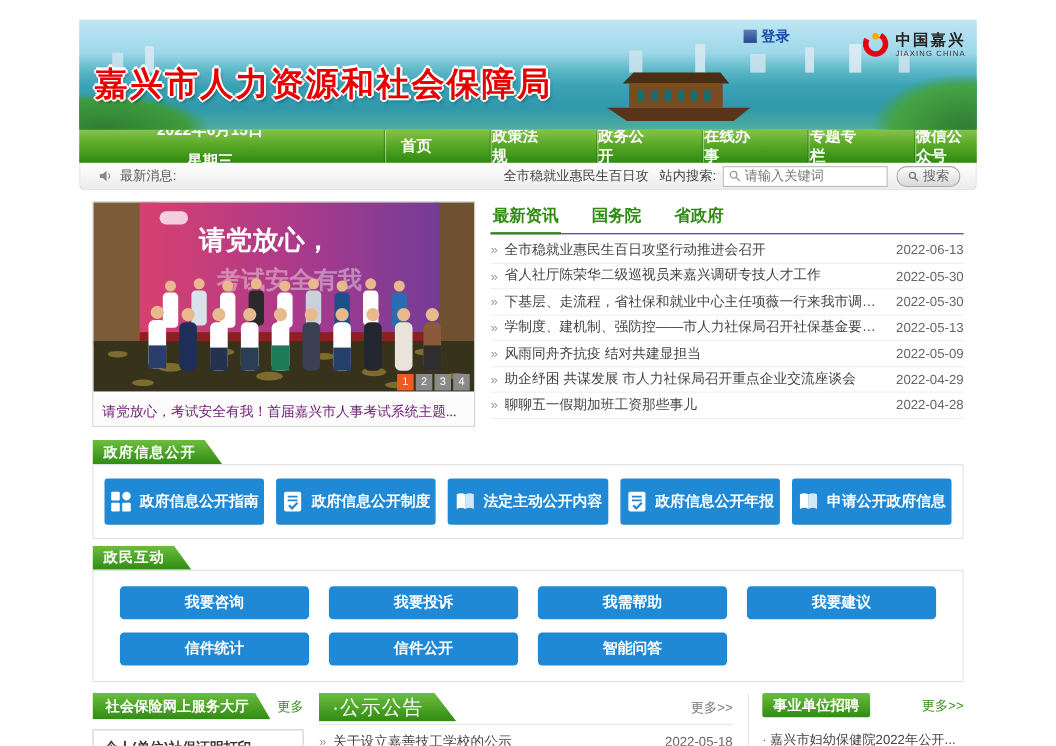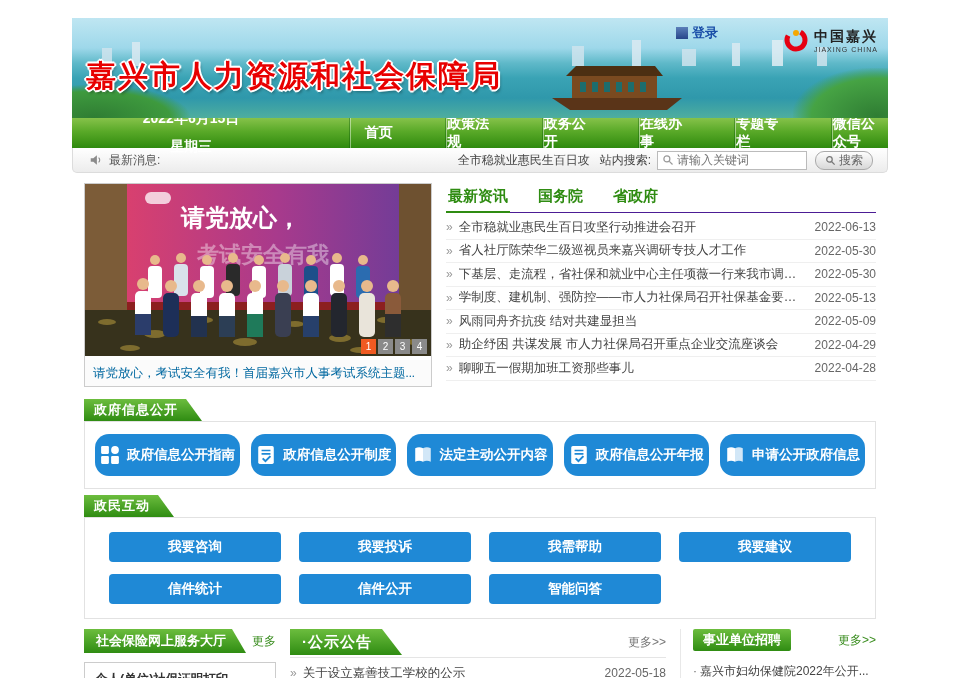--- a/index.html
+++ b/index.html
@@ -64,21 +64,21 @@
 
   
   .main-row { display:flex; gap:14px; padding:10px 12px 6px 12px; }
   .carousel { width:348px; border:1px solid #ccc; background:#fff; position:relative; }
   .carousel-photo { position:relative; width:346px; height:172px; }
   .carousel-pages { position:absolute; right:4px; bottom:32px; display:flex; gap:2px; }
   .page-box { width:15px; height:15px; line-height:15px; text-align:center; font-size:10px;
     color:#fff; background:#8a8a8a; cursor:pointer; }
   .page-box.active { background:#f05a22; }
   .carousel-caption { height:26px; line-height:26px; padding-left:8px; font-size:12.5px;
-    color:#0369a1; background:#fbfbfb; white-space:nowrap; overflow:hidden;font-family:Liberation Serif, serif; }
+    color:#701a75; background:#fbfbfb; white-space:nowrap; overflow:hidden;font-family:Liberation Serif, serif; }
 
   .news-panel { flex:1; min-width:0; }
   .news-tabs { display:flex; gap:26px; border-bottom:1px solid #4c1d95; height:30px; }
   .news-tab { font-size:15px; font-weight:bold; color:#2f8c12; cursor:pointer; position:relative;
     padding:4px 2px; }
   .news-tab.active::after { content:""; position:absolute; left:0; right:0; bottom:-1px;
     height:2px; background:#2f8c12; }
   .news-list { list-style:none; margin-top:3px; }
   .news-row { display:flex; align-items:center; height:23.5px; font-size:12.5px; color:#444;
     border-bottom:1px solid #efefef; cursor:pointer; }
@@ -88,21 +88,21 @@
 
   
   .section { margin:6px 12px 0 12px; }
   .ribbon { display:inline-block; height:22px; line-height:22px; padding:0 24px 0 10px;
     color:#fff; font-size:13px; font-weight:bold; letter-spacing:1px;
     background:linear-gradient(180deg,#6cbd3e,#2f8c12);
     clip-path:polygon(0 0, calc(100% - 16px) 0, 100% 100%, 0 100%); }
   .section-box { border:1px solid #e2e2e2; padding:12px 10px; }
 
   .btn-blue { background:#1f89d6; color:#fff; font-weight:bold; border:none; cursor:pointer;
-    border-radius:14px; font-family:"Liberation Sans",sans-serif; }
+    border-radius:3px; font-family:"Liberation Sans",sans-serif; }
   .info-buttons { display:flex; gap:11px; }
   .info-btn { flex:1; height:42px; display:flex; align-items:center; justify-content:center;
     gap:7px; font-size:13.5px; }
   .inter-box { display:grid; grid-template-columns:repeat(4,1fr); gap:12px 18px; padding:14px 24px; }
   .inter-btn { height:30px; font-size:13.5px; border-radius:4px; }
 
   
   .bottom-row { display:flex; gap:14px; padding:10px 12px 0 12px; }
   .col-left { width:192px; }
   .col-left-head { display:flex; align-items:center; }
@@ -110,21 +110,21 @@
     color:#fff; font-size:13px; font-weight:bold;
     background:linear-gradient(180deg,#6cbd3e,#2f8c12);
     clip-path:polygon(0 0, calc(100% - 14px) 0, 100% 100%, 0 100%); }
   .more-link { margin-left:auto; font-size:12px; color:#3a8d1f; cursor:pointer; }
   .svc-item { border:1px solid #ccc; height:32px; line-height:32px; padding-left:10px;
     margin-top:9px; font-size:12.5px; font-weight:bold; color:#333; cursor:pointer; background:#fff; }
 
   .col-mid { flex:1; min-width:0; }
   .col-mid-head { display:flex; align-items:center; border-bottom:1px solid #e5e5e5; padding-bottom:2px; }
   .ribbon-big { display:inline-block; height:26px; line-height:26px; padding:0 30px 0 12px;
-    color:#fff; font-size:15px; font-weight:bold; letter-spacing:1px;
+    color:#fff; font-size:18px; font-weight:normal; letter-spacing:1px;
     background:linear-gradient(180deg,#6cbd3e,#2f8c12);
     clip-path:polygon(0 0, calc(100% - 20px) 0, 100% 100%, 0 100%); }
   .more-gray { margin-left:auto; font-size:12px; color:#777; cursor:pointer; }
   .ann-list { list-style:none; margin-top:4px; }
 
   .col-right { width:196px; border-left:1px solid #e8e8e8; padding-left:12px; }
   .col-right-head { display:flex; align-items:center; }
   .tab-solid { display:inline-block; height:22px; line-height:22px; padding:0 10px; color:#fff;
     font-size:13px; font-weight:bold; background:linear-gradient(180deg,#6cbd3e,#2f8c12);
     border-radius:2px; }

